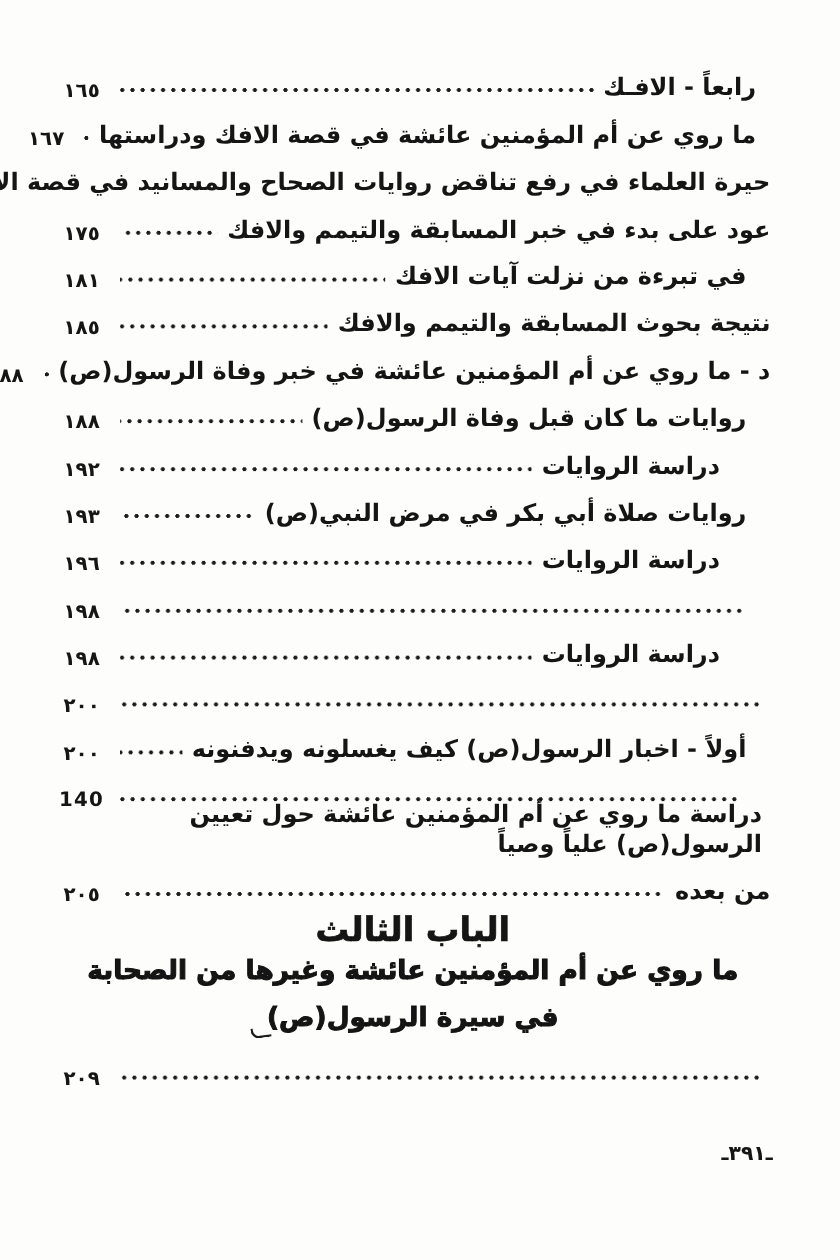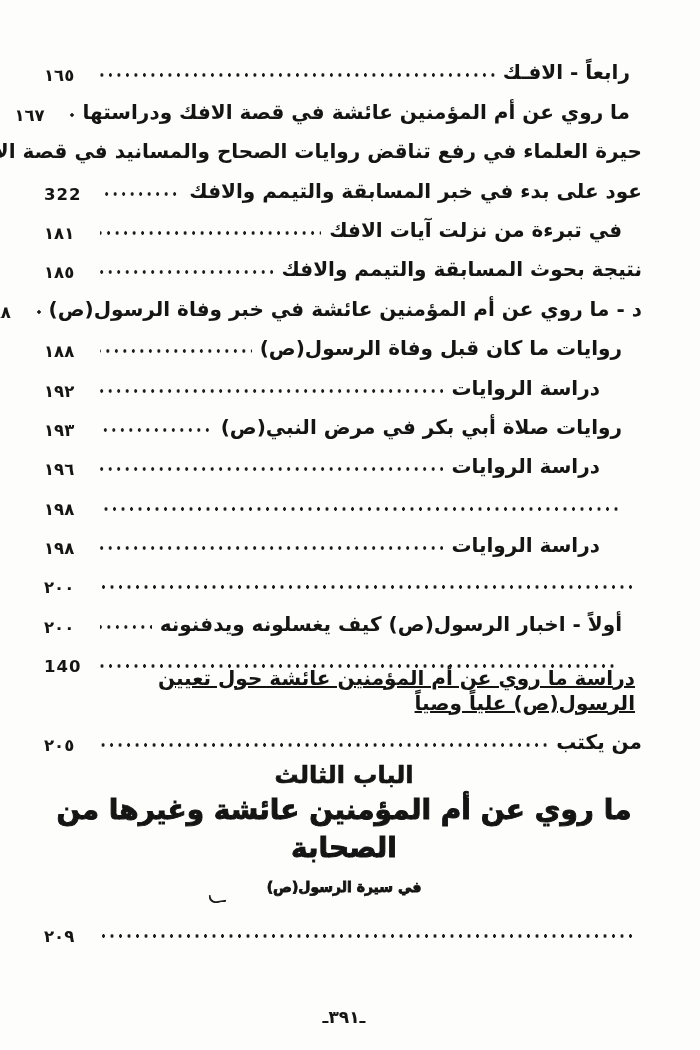--- a/index.html
+++ b/index.html
@@ -40,64 +40,63 @@
     height: 8px;
     margin: 0 8px 6px 8px;
     background-image: radial-gradient(circle, #1b1b1b 1.5px, rgba(0,0,0,0) 1.9px);
     background-size: 8.5px 8px;
     background-position: center;
     background-repeat: repeat-x;
   }
   .row .pg {
     font-size: 16.5px;
     min-width: 48px;
-    text-align: left;
+    text-align: center;
     white-space: nowrap;
     letter-spacing: 1px;
   }
   
   .ind-a  { padding-right: 2px;  }
   .ind-b  { padding-right: 14px; }
   .ind-c  { padding-right: 22px; }
   .ind-d  { padding-right: 44px; }
-  .ind-e  { padding-right: 9px; text-decoration: underline;  }
+  .ind-e  { padding-right: 9px;  }
   .wide .t { white-space: normal; }
 
   .headings { text-align: center; }
   .chapter {
     margin-top: 4px;
-    font-size: 24px;
+    font-size: 28px;
     line-height: 32px;
     -webkit-text-stroke: 0.6px #111;
   }
   .sec-title {
-    font-size: 28px;
+    font-size: 22px;
     line-height: 38px;
     -webkit-text-stroke: 0.9px #111;
   }
   .sec-subtitle {
     position: relative;
-    font-size: 14px;
+    font-size: 22px;
     line-height: 40px;
     -webkit-text-stroke: 0.8px #111;
   }
   .scribble {
     position: absolute;
     right: 418px;
     bottom: 4px;
     width: 15px;
     height: 7px;
     border-bottom: 2px solid #1c1c1c;
     border-left: 2px solid #1c1c1c;
     border-radius: 0 0 0 7px;
     transform: rotate(-8deg);
   }
   .footer {
-    margin-top: 61px;
-    text-align: center;
+    margin-top: 44px;
     font-size: 17px;
     letter-spacing: 1px;
   }
 </style>
 </head>
 <body>
 
 <div class="page">
 
   <div class="toc-list">
@@ -116,21 +115,21 @@
 
     <div class="row ind-a">
       <span class="t">حيرة العلماء في رفع تناقض روايات الصحاح والمسانيد في قصة الافك</span>
       <span class="dots"></span>
       <span class="pg">١٦٩</span>
     </div>
 
     <div class="row ind-a">
       <span class="t">عود على بدء في خبر المسابقة والتيمم والافك</span>
       <span class="dots"></span>
-      <span class="pg">322</span>
+      <span class="pg">١٧٥</span>
     </div>
 
     <div class="row ind-c">
       <span class="t">في تبرءة من نزلت آيات الافك</span>
       <span class="dots"></span>
       <span class="pg">١٨١</span>
     </div>
 
     <div class="row ind-a">
       <span class="t">نتيجة بحوث المسابقة والتيمم والافك</span>
@@ -193,21 +192,21 @@
     <div class="row ind-c">
       <span class="dots"></span>
       <span class="pg">140</span>
     </div>
 
     <div class="row ind-e wide">
       <span class="t">دراسة ما روي عن أم المؤمنين عائشة حول تعيين الرسول(ص) علياً وصياً</span>
     </div>
 
     <div class="row ind-a">
-      <span class="t">من يكتب</span>
+      <span class="t">من بعده</span>
       <span class="dots"></span>
       <span class="pg">٢٠٥</span>
     </div>
 
   </div>
 
   <div class="headings">
     <div class="chapter">الباب الثالث</div>
     <div class="sec-title">ما روي عن أم المؤمنين عائشة وغيرها من الصحابة</div>
     <div class="sec-subtitle">

